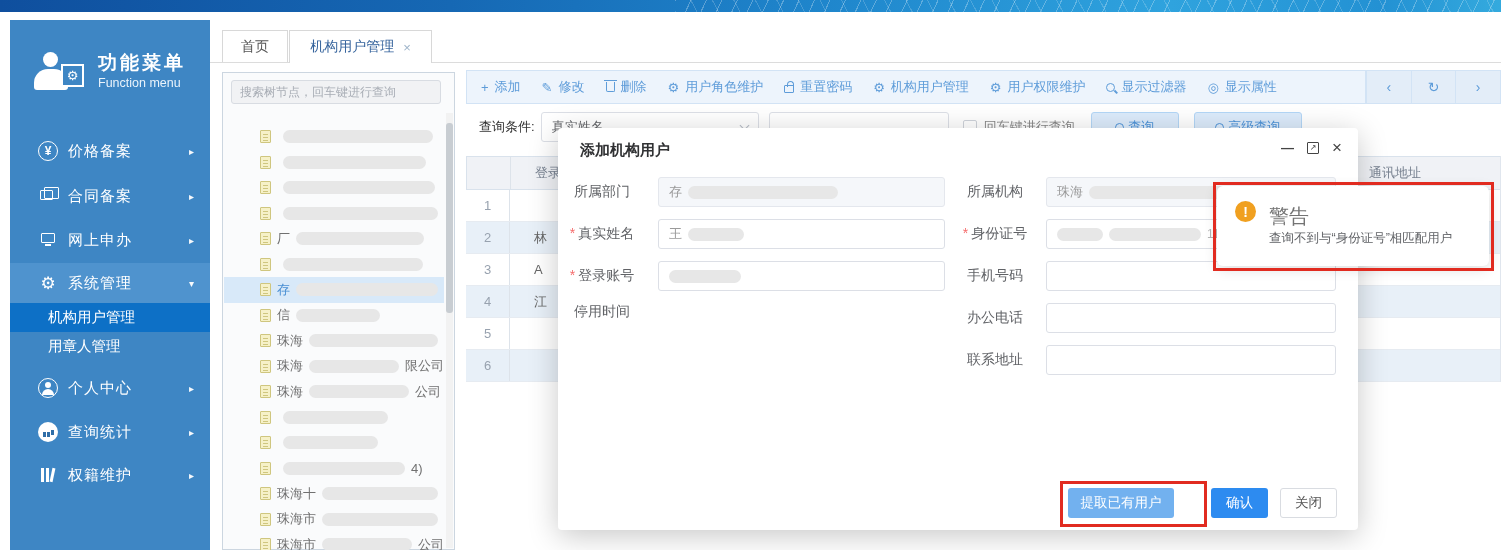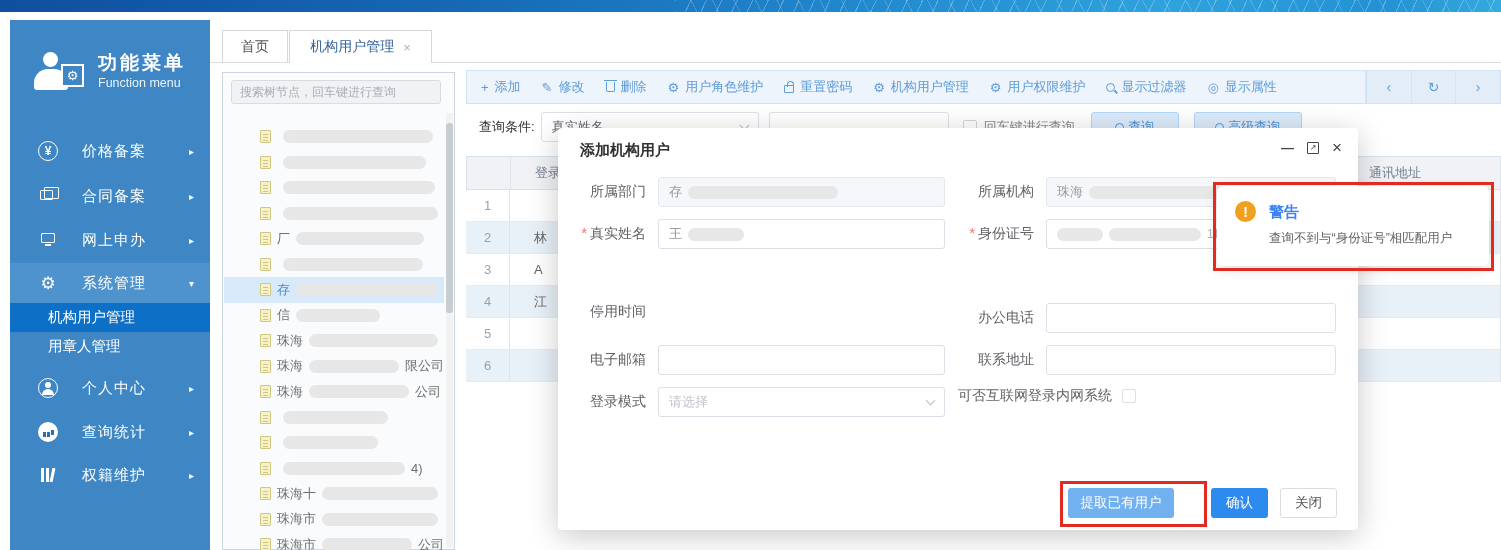--- a/index.html
+++ b/index.html
@@ -19,21 +19,21 @@
   .logo-person{position:absolute;left:24px;top:32px;width:52px;height:44px}
   .logo-person .head{position:absolute;left:9px;top:0;width:15px;height:15px;border-radius:50%;background:#fff}
   .logo-person .bodyshape{position:absolute;left:0;top:17px;width:34px;height:21px;border-radius:14px 14px 3px 3px;background:#fff}
   .logo-person .gearbox{position:absolute;right:2px;top:12px;width:23px;height:23px;border:2px solid #fff;background:#3e86c4;
        display:flex;align-items:center;justify-content:center;font-size:13px;color:#fff}
   .logo-title{position:absolute;left:88px;top:30px;font-size:19px;font-weight:bold;color:#fff;letter-spacing:3px}
   .logo-sub{position:absolute;left:88px;top:56px;font-size:12.5px;color:#eaf3fb}
 
   .mi{position:absolute;left:0;width:100%;height:40px;display:flex;align-items:center;
       padding:0 16px 0 28px;color:#fff;font-size:15px;cursor:pointer}
-  .mi .lbl{margin-left:24px;letter-spacing:1px}
+  .mi .lbl{margin-left:10px;letter-spacing:1px}
   .mi .arrow{margin-left:auto;font-size:10px;opacity:.95}
   .mi.expanded{background:#4f93ce}
   .mi-child{position:absolute;left:0;width:100%;height:29px;display:flex;align-items:center;
       padding-left:38px;color:#fff;font-size:14.5px;cursor:pointer}
   .mi-child.sel{background:#0d70c6}
 
   .si{width:20px;height:20px;position:relative;flex:none;display:flex;align-items:center;justify-content:center;color:#fff}
   .si-yen{border:1.5px solid #fff;border-radius:50%;font-size:12px;font-weight:bold}
   .si-contract{}
   .si-contract i{position:absolute;left:2px;top:4px;width:13px;height:10px;border:1.5px solid #fff;border-radius:1px}
@@ -125,21 +125,21 @@
   .m-ctrls{position:absolute;right:16px;top:12px;display:flex;align-items:center;gap:13px;color:#444}
   .m-min{font-weight:bold;cursor:pointer}
   .i-resize{display:inline-block;width:12px;height:12px;border:1px solid #444;border-radius:1px;font-size:8px;
       line-height:10px;text-align:center;cursor:pointer}
   .m-close{font-size:17px;line-height:12px;cursor:pointer}
 
   .frow{position:absolute;left:0;width:100%;height:30px}
   .fgroup{position:absolute;top:0;display:flex;align-items:center}
   .g1{left:0;width:398px}
   .g2{left:398px;width:392px}
-  .flabel{width:100px;text-align:right;padding-right:12px;color:#606266;font-size:14px;white-space:nowrap;flex:none}
+  .flabel{width:100px;text-align:center;padding-right:12px;color:#606266;font-size:14px;white-space:nowrap;flex:none}
   .g2 .flabel{width:90px}
   .star{color:#f56c6c;margin-right:3px}
   .finput{position:relative;width:287px;height:30px;border:1px solid #dcdfe6;border-radius:3px;background:#fff;
       display:flex;align-items:center;padding:0 10px;gap:6px;cursor:text}
   .g2 .finput{width:290px}
   .finput.disabled{background:#f5f7fa;border-color:#e4e7ed;cursor:default}
   .vpre{color:#9a9a9a;font-size:13px;filter:blur(.7px)}
   .vsuf{color:#b5b5b5;font-size:12px;filter:blur(.5px)}
   .ph{color:#c0c4cc;font-size:13px}
   .i-cal{width:12px;height:12px;border:1px solid #c0c4cc;border-radius:2px;position:relative;display:inline-block;flex:none}
@@ -153,21 +153,21 @@
       font-size:13.5px;cursor:pointer}
   .btn-extract{left:510px;width:106px;background:#72b1ef;color:#fff}
   .btn-confirm{left:653px;width:57px;background:#2d8bf0;color:#fff}
   .btn-close{left:722px;width:57px;background:#fff;border:1px solid #d9dce1;color:#555}
 
   
   .toast{position:absolute;left:1217px;top:186px;width:272px;height:80px;background:#fff;border-radius:6px;
       box-shadow:0 3px 14px rgba(0,0,0,.14);z-index:20}
   .toast .warn-ic{position:absolute;left:18px;top:15px;width:21px;height:21px;border-radius:50%;background:#f0a020;
       color:#fff;font-weight:bold;font-size:14px;display:flex;align-items:center;justify-content:center}
-  .toast .t-title{position:absolute;left:52px;top:17px;font-size:15px;font-weight:bold;color:#3b82f6}
+  .toast .t-title{position:absolute;left:52px;top:17px;font-size:20px;font-weight:normal;color:#737373}
   .toast .t-msg{position:absolute;left:52px;top:44px;font-size:12.5px;color:#606266;white-space:nowrap}
 
   
   .anno{position:absolute;border:3px solid #e12b20;z-index:30}
   .anno-toast{left:1213px;top:182px;width:281px;height:89px}
   .anno-extract{left:1060px;top:481px;width:147px;height:46px}
 </style>
 </head>
 <body>
 
@@ -511,55 +511,50 @@
       <div class="fgroup g2">
         <span class="flabel"><span class="star">*</span><span>身份证号</span></span>
         <div class="finput">
           <span class="blob" style="width:46px"></span>
           <span class="blob" style="width:92px"></span>
           <span class="vsuf">11</span>
         </div>
       </div>
     </div>
 
+    <div class="frow" style="top:133px">
+      <div class="fgroup g1">
+        <span class="flabel"><span class="star">*</span><span>登录账号</span></span>
+        <div class="finput">
+          <span class="blob" style="width:72px"></span>
+        </div>
+      </div>
+      <div class="fgroup g2">
+        <span class="flabel"><span>手机号码</span></span>
+        <div class="finput"></div>
+      </div>
+    </div>
 
     <div class="frow" style="top:175px">
       <div class="fgroup g1">
         <span class="flabel"><span>停用时间</span></span>
       </div>
       <div class="fgroup g2">
         <span class="flabel"><span>办公电话</span></span>
         <div class="finput"></div>
       </div>
     </div>
 
     <div class="frow" style="top:217px">
-      <div class="fgroup g1">
-        <span class="flabel"><span>电子邮箱</span></span>
-        <div class="finput"></div>
-      </div>
       <div class="fgroup g2">
         <span class="flabel"><span>联系地址</span></span>
         <div class="finput"></div>
       </div>
     </div>
 
-    <div class="frow" style="top:259px">
-      <div class="fgroup g1">
-        <span class="flabel"><span>登录模式</span></span>
-        <div class="finput">
-          <span class="ph">请选择</span>
-          <span class="i-chev chevend"></span>
-        </div>
-      </div>
-      <div class="fgroup g2" style="left:388px">
-        <span class="cklabel">可否互联网登录内网系统</span>
-        <span class="ckbox"></span>
-      </div>
-    </div>
 
     <div class="m-footer">
       <div class="btn btn-extract">提取已有用户</div>
       <div class="btn btn-confirm">确认</div>
       <div class="btn btn-close">关闭</div>
     </div>
   </div>
 
   <div class="toast">
     <span class="warn-ic">!</span>

